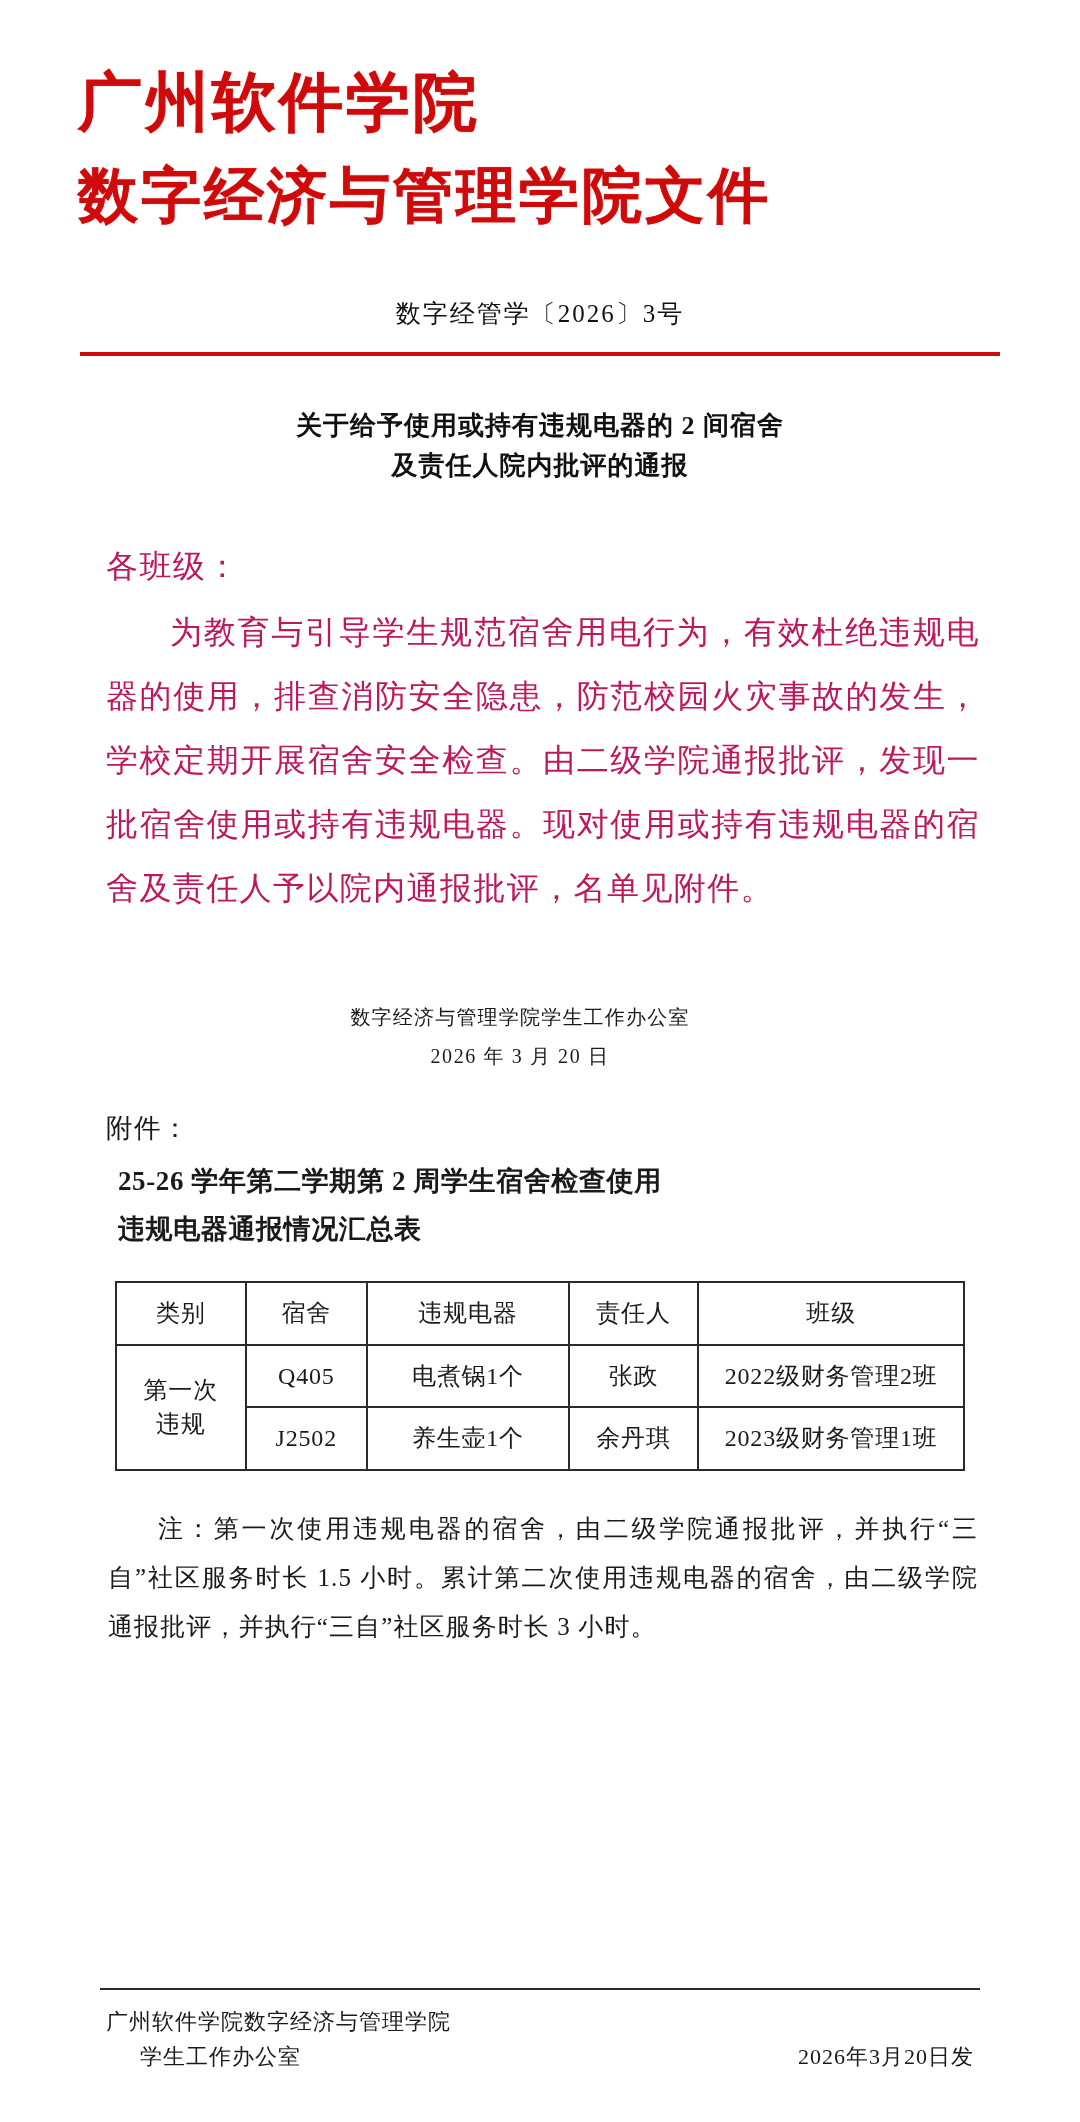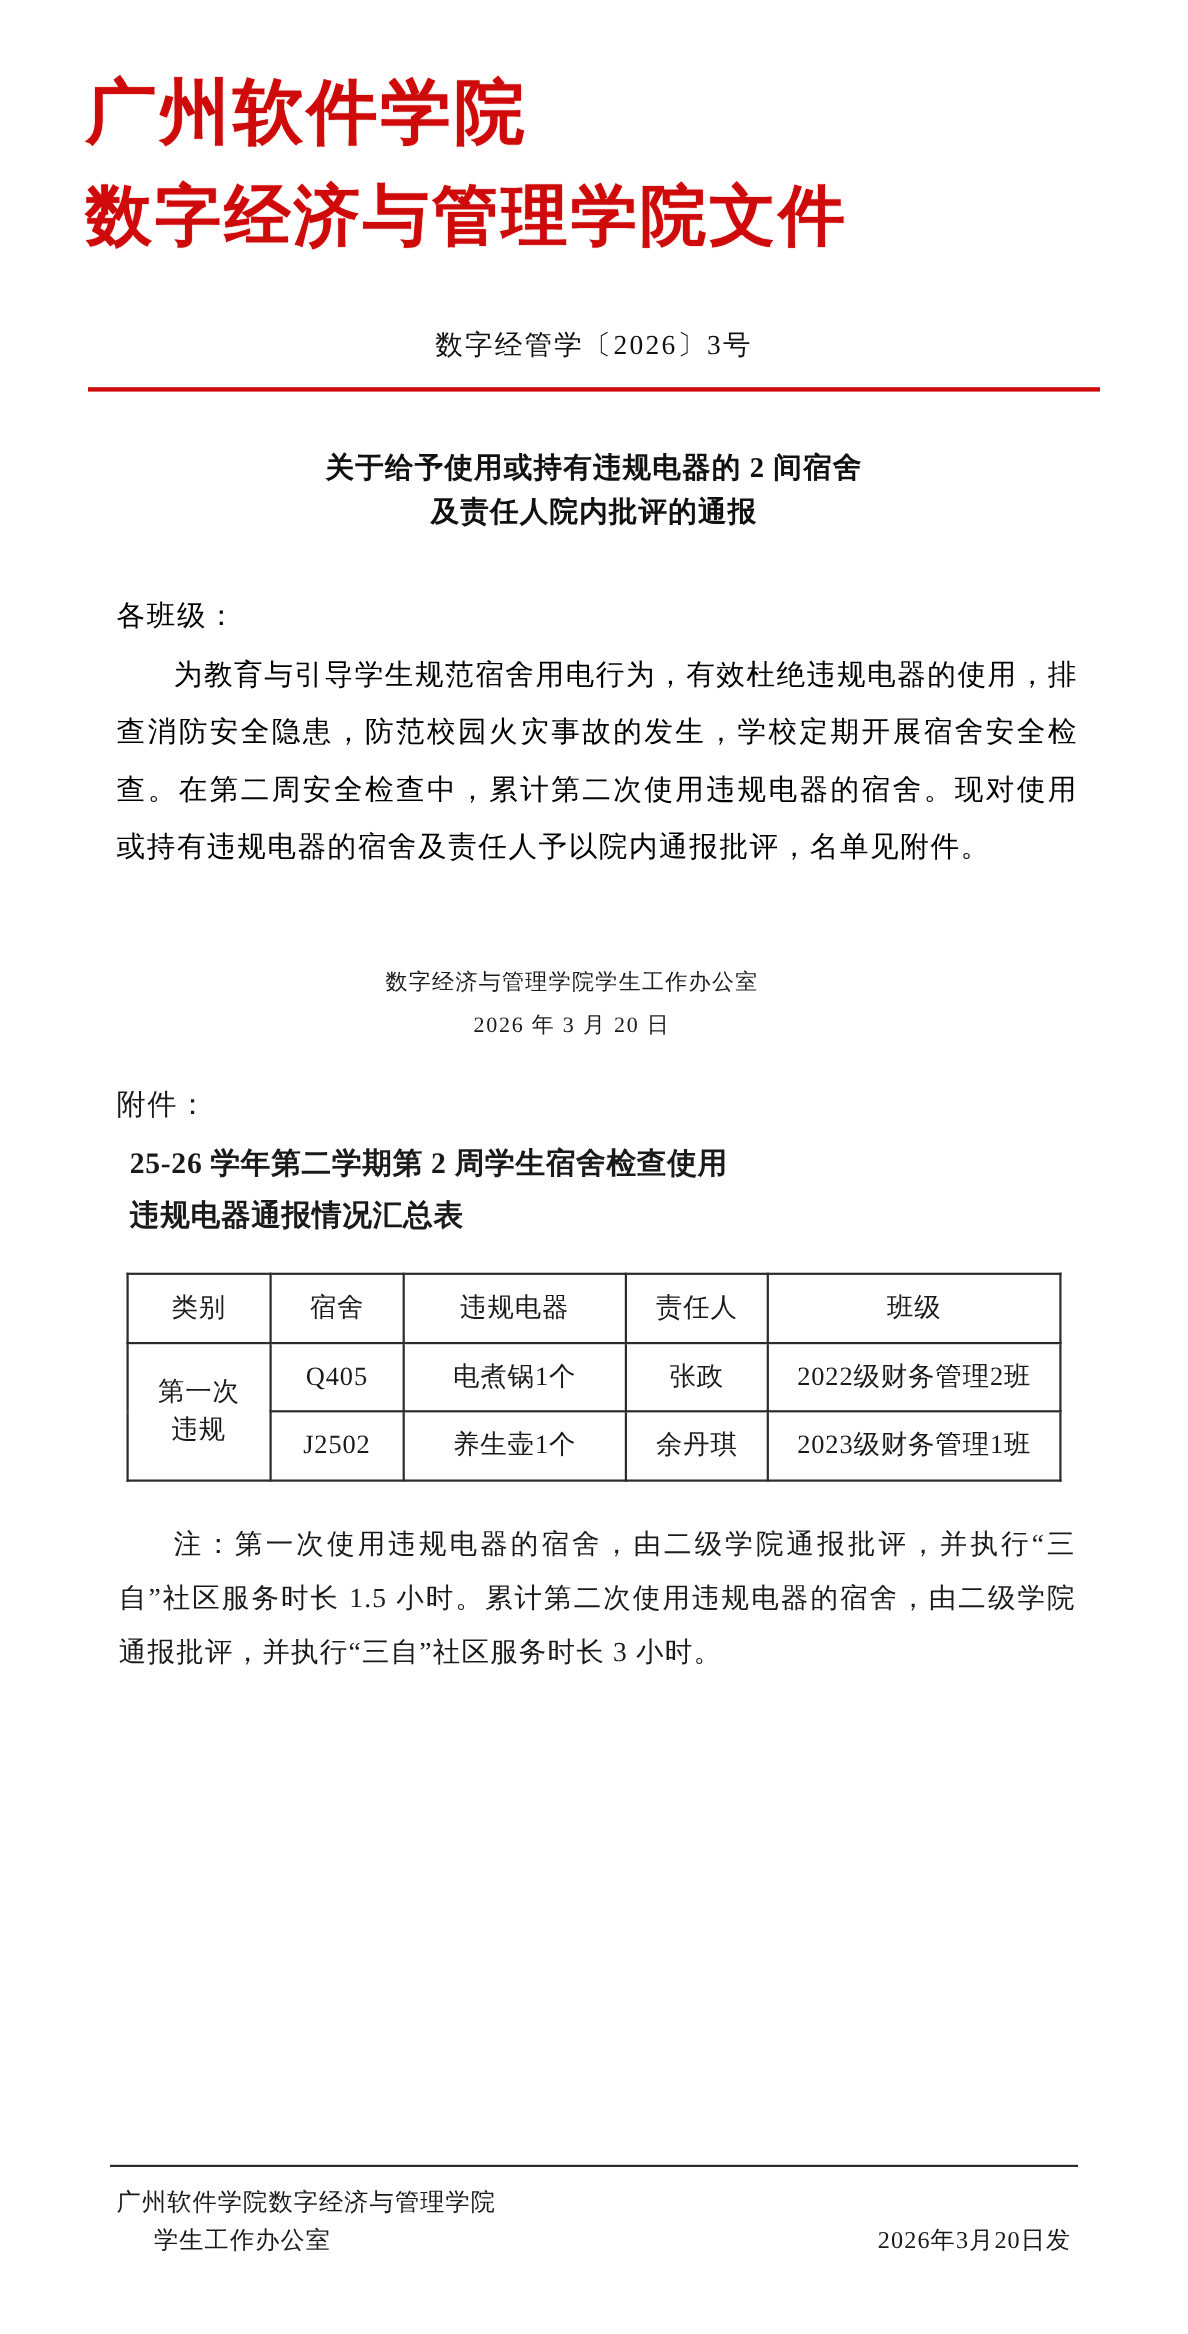--- a/index.html
+++ b/index.html
@@ -66,24 +66,24 @@
     font-weight: 700;
     line-height: 1.55;
     letter-spacing: 1px;
     margin: 50px 40px 0 40px;
     color: #111;
   }
 
   
   .body-block {
     margin-top: 48px;
-    font-size: 26px;
+    font-size: 32px;
     line-height: 2.0;
     letter-spacing: 1.4px;
-    color: #000000;
+    color: #be185d;
     padding: 0 22px 0 28px;
   }
   .salutation {
     margin-bottom: 2px;
   }
   .para {
     text-indent: 2em;
     text-align: justify;
   }
 
@@ -153,21 +153,21 @@
     text-align: justify;
     padding: 0 24px 0 30px;
   }
   .note .ind { text-indent: 2em; }
 
   
   .footer {
     position: absolute;
     left: 78px;
     right: 78px;
-    bottom: 68px;
+    bottom: 48px;
   }
   .footer-rule {
     height: 2px;
     background: #2b2b2b;
     margin: 0 22px 14px 22px;
   }
   .footer-row {
     display: flex;
     align-items: flex-end;
     justify-content: space-between;
@@ -201,21 +201,21 @@
 
   <div class="red-rule"></div>
 
   <div class="doc-title">
     <div>关于给予使用或持有违规电器的 2 间宿舍</div>
     <div>及责任人院内批评的通报</div>
   </div>
 
   <div class="body-block">
     <div class="salutation">各班级：</div>
-    <div class="para">为教育与引导学生规范宿舍用电行为，有效杜绝违规电器的使用，排查消防安全隐患，防范校园火灾事故的发生，学校定期开展宿舍安全检查。在第二周安全检查中，累计第二次使用违规电器的宿舍。现对使用或持有违规电器的宿舍及责任人予以院内通报批评，名单见附件。</div>
+    <div class="para">为教育与引导学生规范宿舍用电行为，有效杜绝违规电器的使用，排查消防安全隐患，防范校园火灾事故的发生，学校定期开展宿舍安全检查。由二级学院通报批评，发现一批宿舍使用或持有违规电器。现对使用或持有违规电器的宿舍及责任人予以院内通报批评，名单见附件。</div>
   </div>
 
   <div class="sign-block">
     <div class="sign-org">数字经济与管理学院学生工作办公室</div>
     <div class="sign-date">2026 年 3 月 20 日</div>
   </div>
 
   <div class="attach-label">附件：</div>
   <div class="attach-title">
     <div>25-26 学年第二学期第 2 周学生宿舍检查使用</div>

